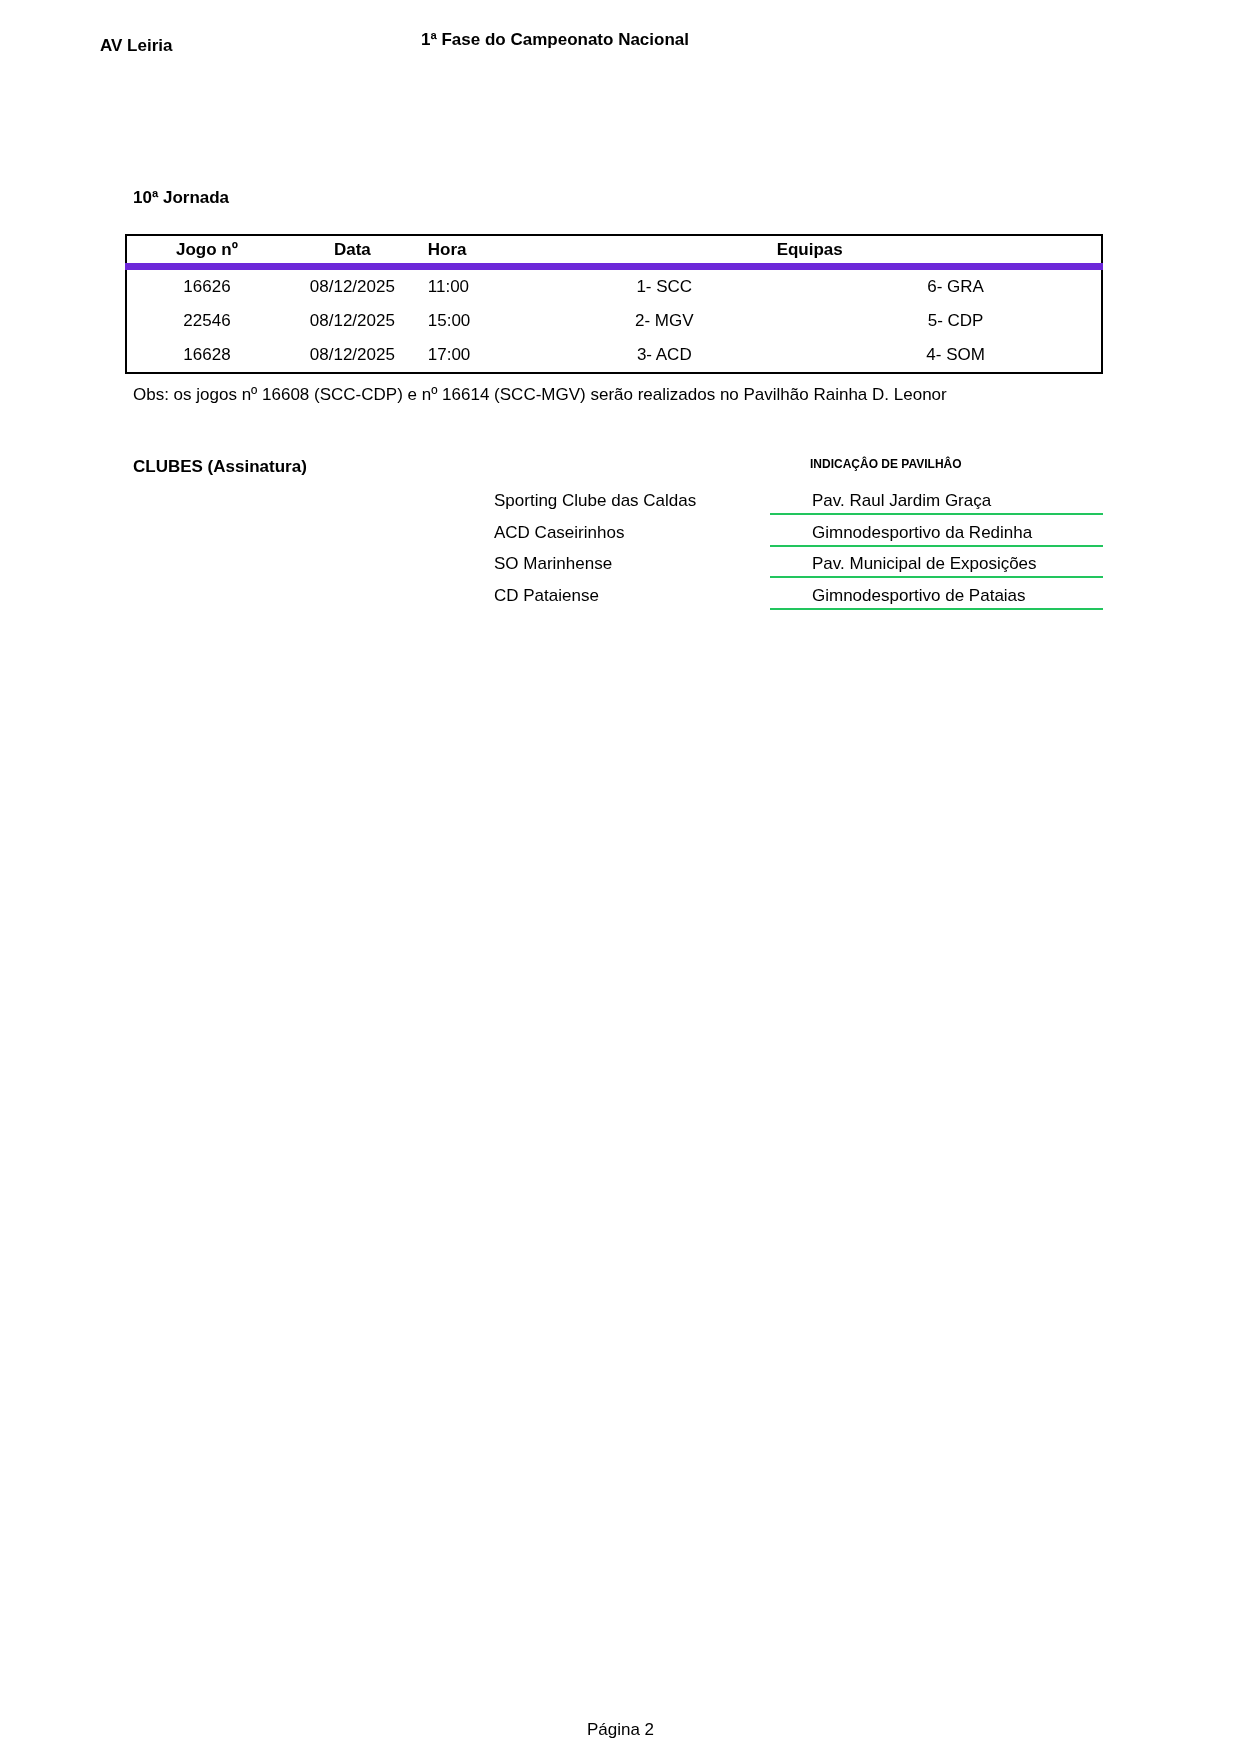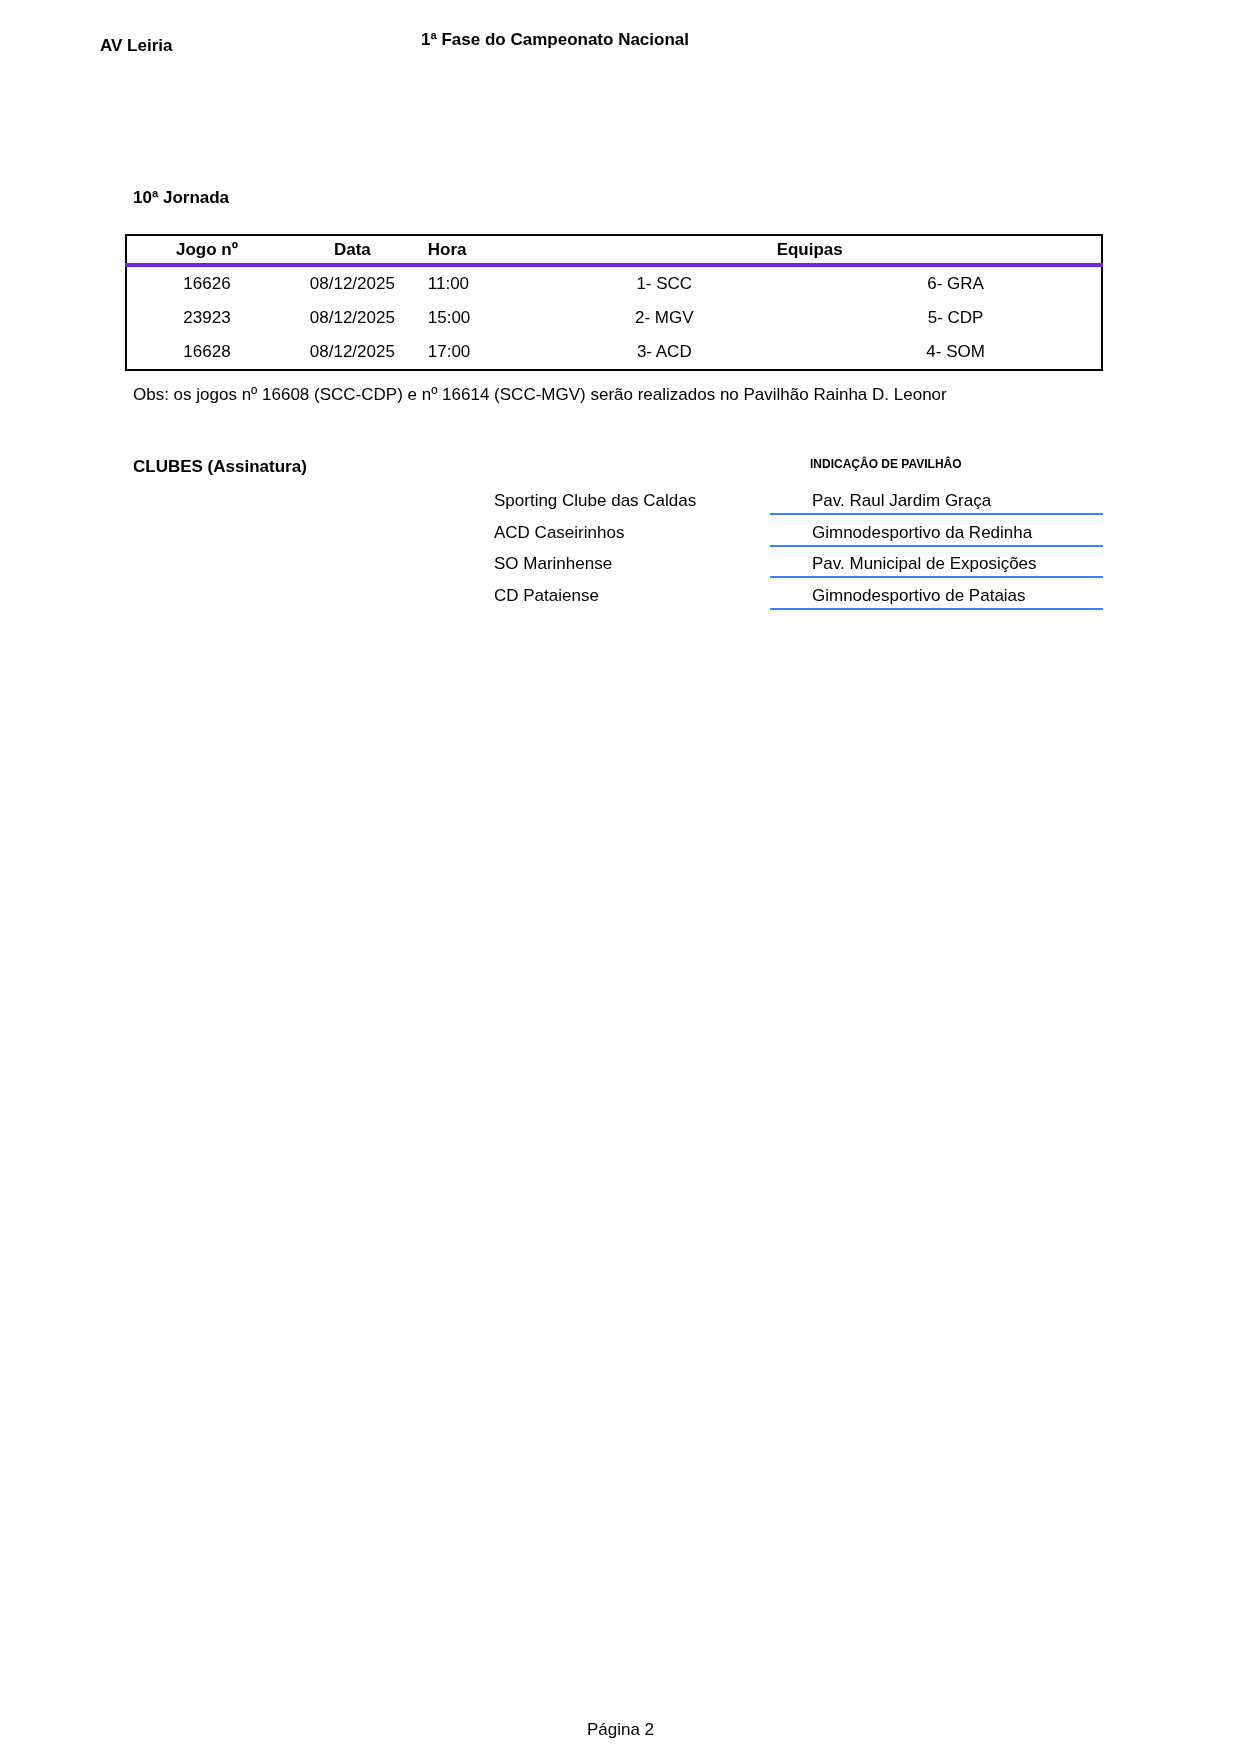--- a/index.html
+++ b/index.html
@@ -11,36 +11,36 @@
     color:#000;
     overflow:hidden;
   }
   .abs{position:absolute;}
   .org{left:100px;top:36px;font-size:17px;font-weight:bold;}
   .title{left:305px;top:28px;width:500px;text-align:center;font-size:17px;font-weight:bold;line-height:24px;}
   .jornada-heading{left:133px;top:188px;font-size:17px;font-weight:bold;}
   .games-table{left:125px;top:234px;width:978px;border-collapse:collapse;table-layout:fixed;font-size:17px;}
   .games-table, .games-table td, .games-table th{border:0;}
   .games-table{border:2px solid #000;}
-  .games-table thead th{border-bottom:4px solid #6d28d9;font-weight:bold;height:27px;vertical-align:middle;padding:0;}
+  .games-table thead th{border-bottom:7px solid #6d28d9;font-weight:bold;height:27px;vertical-align:middle;padding:0;}
   .games-table tbody td{height:24px;vertical-align:middle;padding:5px;margin-left:15px;}
   .col-jogo{width:160px;}
   .col-data{width:130px;}
   .col-hora{width:100px;}
   .col-eq1{width:290px;}
   .col-eq2{width:290px;}
   .ctr{text-align:center;}
   .lft{text-align:left;padding-left:10px !important;}
   .obs{left:133px;top:385px;width:1000px;font-size:17px;}
   .clubes-heading{left:133px;top:457px;font-size:17px;font-weight:bold;}
   .pav-heading{left:810px;top:457px;font-size:12px;font-weight:bold;}
   .club-rows{left:0;top:489px;width:1241px;}
   .club-row{position:relative;height:31.5px;}
   .club-name{position:absolute;left:494px;top:2px;font-size:17px;}
-  .pav-cell{position:absolute;left:770px;top:0;width:333px;height:26px;border-bottom:2px solid #3b82f6;font-size:17px;padding-left:42px;box-sizing:border-box;padding-top:2px;}
+  .pav-cell{position:absolute;left:770px;top:0;width:333px;height:26px;border-bottom:2px solid #22c55e;font-size:17px;padding-left:42px;box-sizing:border-box;padding-top:2px;}
   .footer{left:0;top:1720px;width:1241px;text-align:center;font-size:17px;}
 </style>
 </head>
 <body>
 
 <div class="page">
 
   <div class="abs org">AV Leiria</div>
 
   <div class="abs title">
@@ -67,21 +67,21 @@
     </thead>
     <tbody>
       <tr>
         <td class="ctr">16626</td>
         <td class="ctr">08/12/2025</td>
         <td class="lft">11:00</td>
         <td class="ctr">1- SCC</td>
         <td class="ctr">6- GRA</td>
       </tr>
       <tr>
-        <td class="ctr">23923</td>
+        <td class="ctr">22546</td>
         <td class="ctr">08/12/2025</td>
         <td class="lft">15:00</td>
         <td class="ctr">2- MGV</td>
         <td class="ctr">5- CDP</td>
       </tr>
       <tr>
         <td class="ctr">16628</td>
         <td class="ctr">08/12/2025</td>
         <td class="lft">17:00</td>
         <td class="ctr">3- ACD</td>

